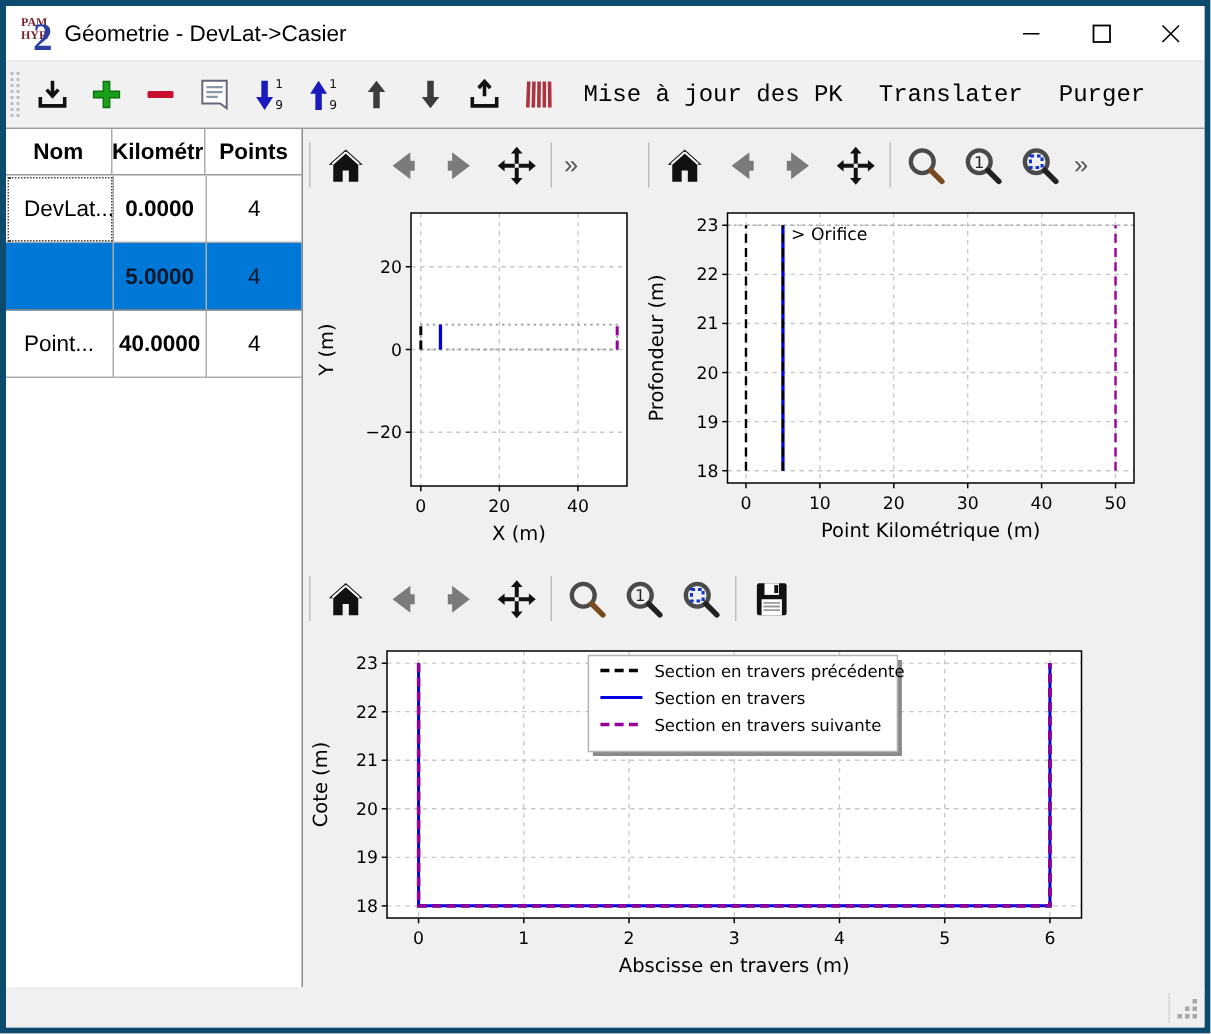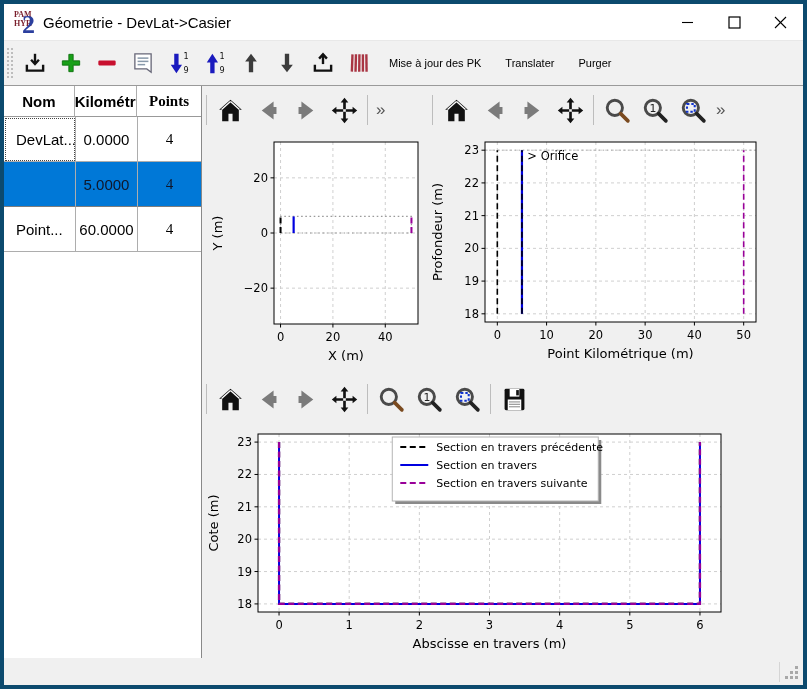--- a/index.html
+++ b/index.html
@@ -17,33 +17,33 @@
           align-items:center; justify-content:center; cursor:default; }
 
   
   .toolbar { height:45px; background:#f1f1f1; display:flex; align-items:center;
              border-top:1px solid #e8e8e8; }
   .drag { width:6px; height:30px; margin:0 4px 0 3px;
           border-left:2px dotted #bdbdbd; border-right:2px dotted #bdbdbd; }
   .tbtn { width:32px; height:36px; border:none; background:transparent; display:flex;
           align-items:center; justify-content:center; margin:0 2px; }
   .tbtn svg { width:26px; height:26px; }
-  .tbtext { border:none; background:transparent; font-family:Liberation Sans, sans-serif;
-            font-size:11px; color:#000; padding:0 12px; height:36px; }
+  .tbtext { border:none; background:transparent; font-family:Liberation Mono, monospace;
+            font-size:16px; color:#000; padding:0 12px; height:36px; }
 
   
   .main { display:flex; height:579px; border-top:1px solid #9a9a9a; }
   .tablepanel { width:198px; background:#fff; border-right:1px solid #898989; }
   .trow { display:flex; }
   .tcell { border-right:1px solid #adadad; border-bottom:1px solid #adadad;
            display:flex; align-items:center; font-size:15px; color:#000;
            overflow:hidden; white-space:nowrap; }
   .c0 { width:86px; padding-left:12px; }
-  .c1 { width:76px; justify-content:center; }
-  .c2 { width:78px; justify-content:center; border-right:none;font-family:Liberation Serif, serif; }
+  .c1 { width:76px; justify-content:center;font-weight:bold; }
+  .c2 { width:78px; justify-content:center; border-right:none; }
   .th { font-weight:bold; justify-content:center; padding-left:0; height:31px;
         border-bottom:1px solid #999; display:block; text-align:center; line-height:31px; }
   .dr { height:45px; }
   .focuscell { outline:1px dotted #444; outline-offset:-2px; }
   .selrow .tcell { background:#0078d7; color:#0f172a; border-bottom-color:#7d7d7d; }
 
   
   .plots { flex:1 1 auto; background:#f0f0f0; display:flex; flex-direction:column; }
   .toprow { display:flex; height:288px; }
   .figblock { display:flex; flex-direction:column; }
@@ -270,21 +270,21 @@
         <div class="tcell c1 dr">0.0000</div>
         <div class="tcell c2 dr">4</div>
       </div>
       <div class="trow selrow">
         <div class="tcell c0 dr"></div>
         <div class="tcell c1 dr">5.0000</div>
         <div class="tcell c2 dr">4</div>
       </div>
       <div class="trow">
         <div class="tcell c0 dr">Point...</div>
-        <div class="tcell c1 dr">60.0000</div>
+        <div class="tcell c1 dr">40.0000</div>
         <div class="tcell c2 dr">4</div>
       </div>
     </div>
 
     <div class="plots">
       <div class="toprow">
         <div class="figblock" style="width:226px">
           <div class="mtb">
             <span class="sep"></span>
             <button class="nbtn">

